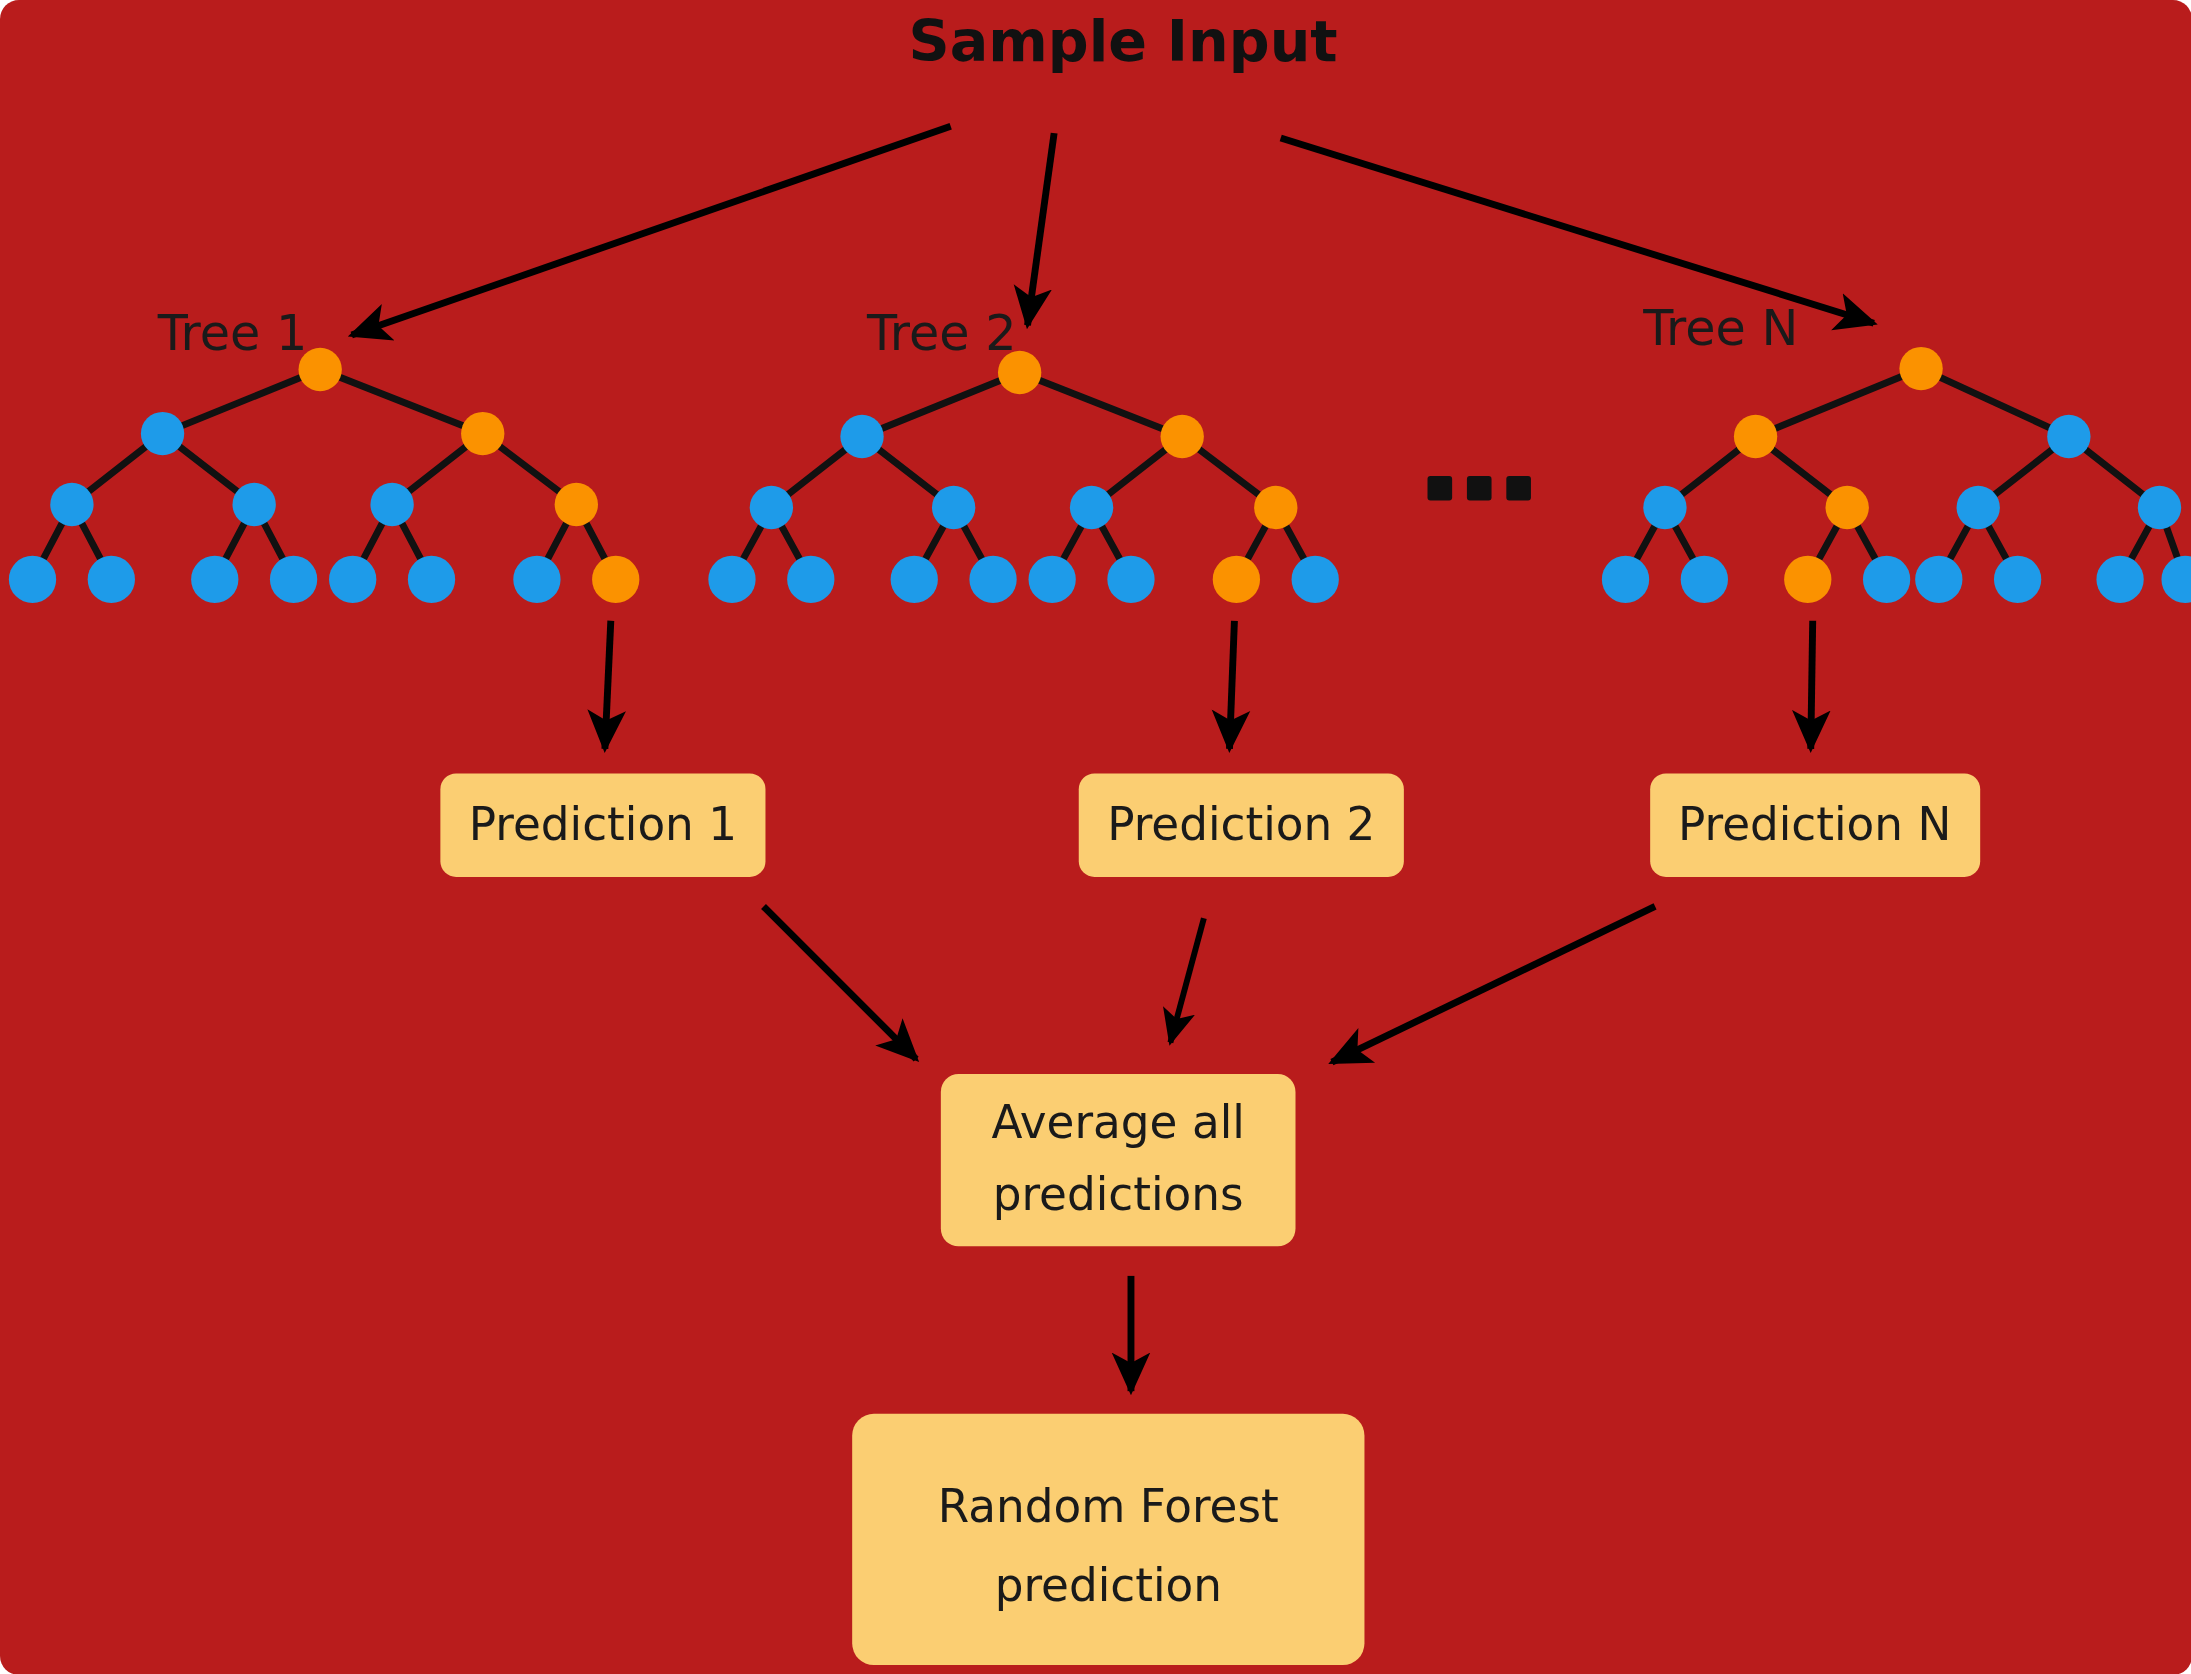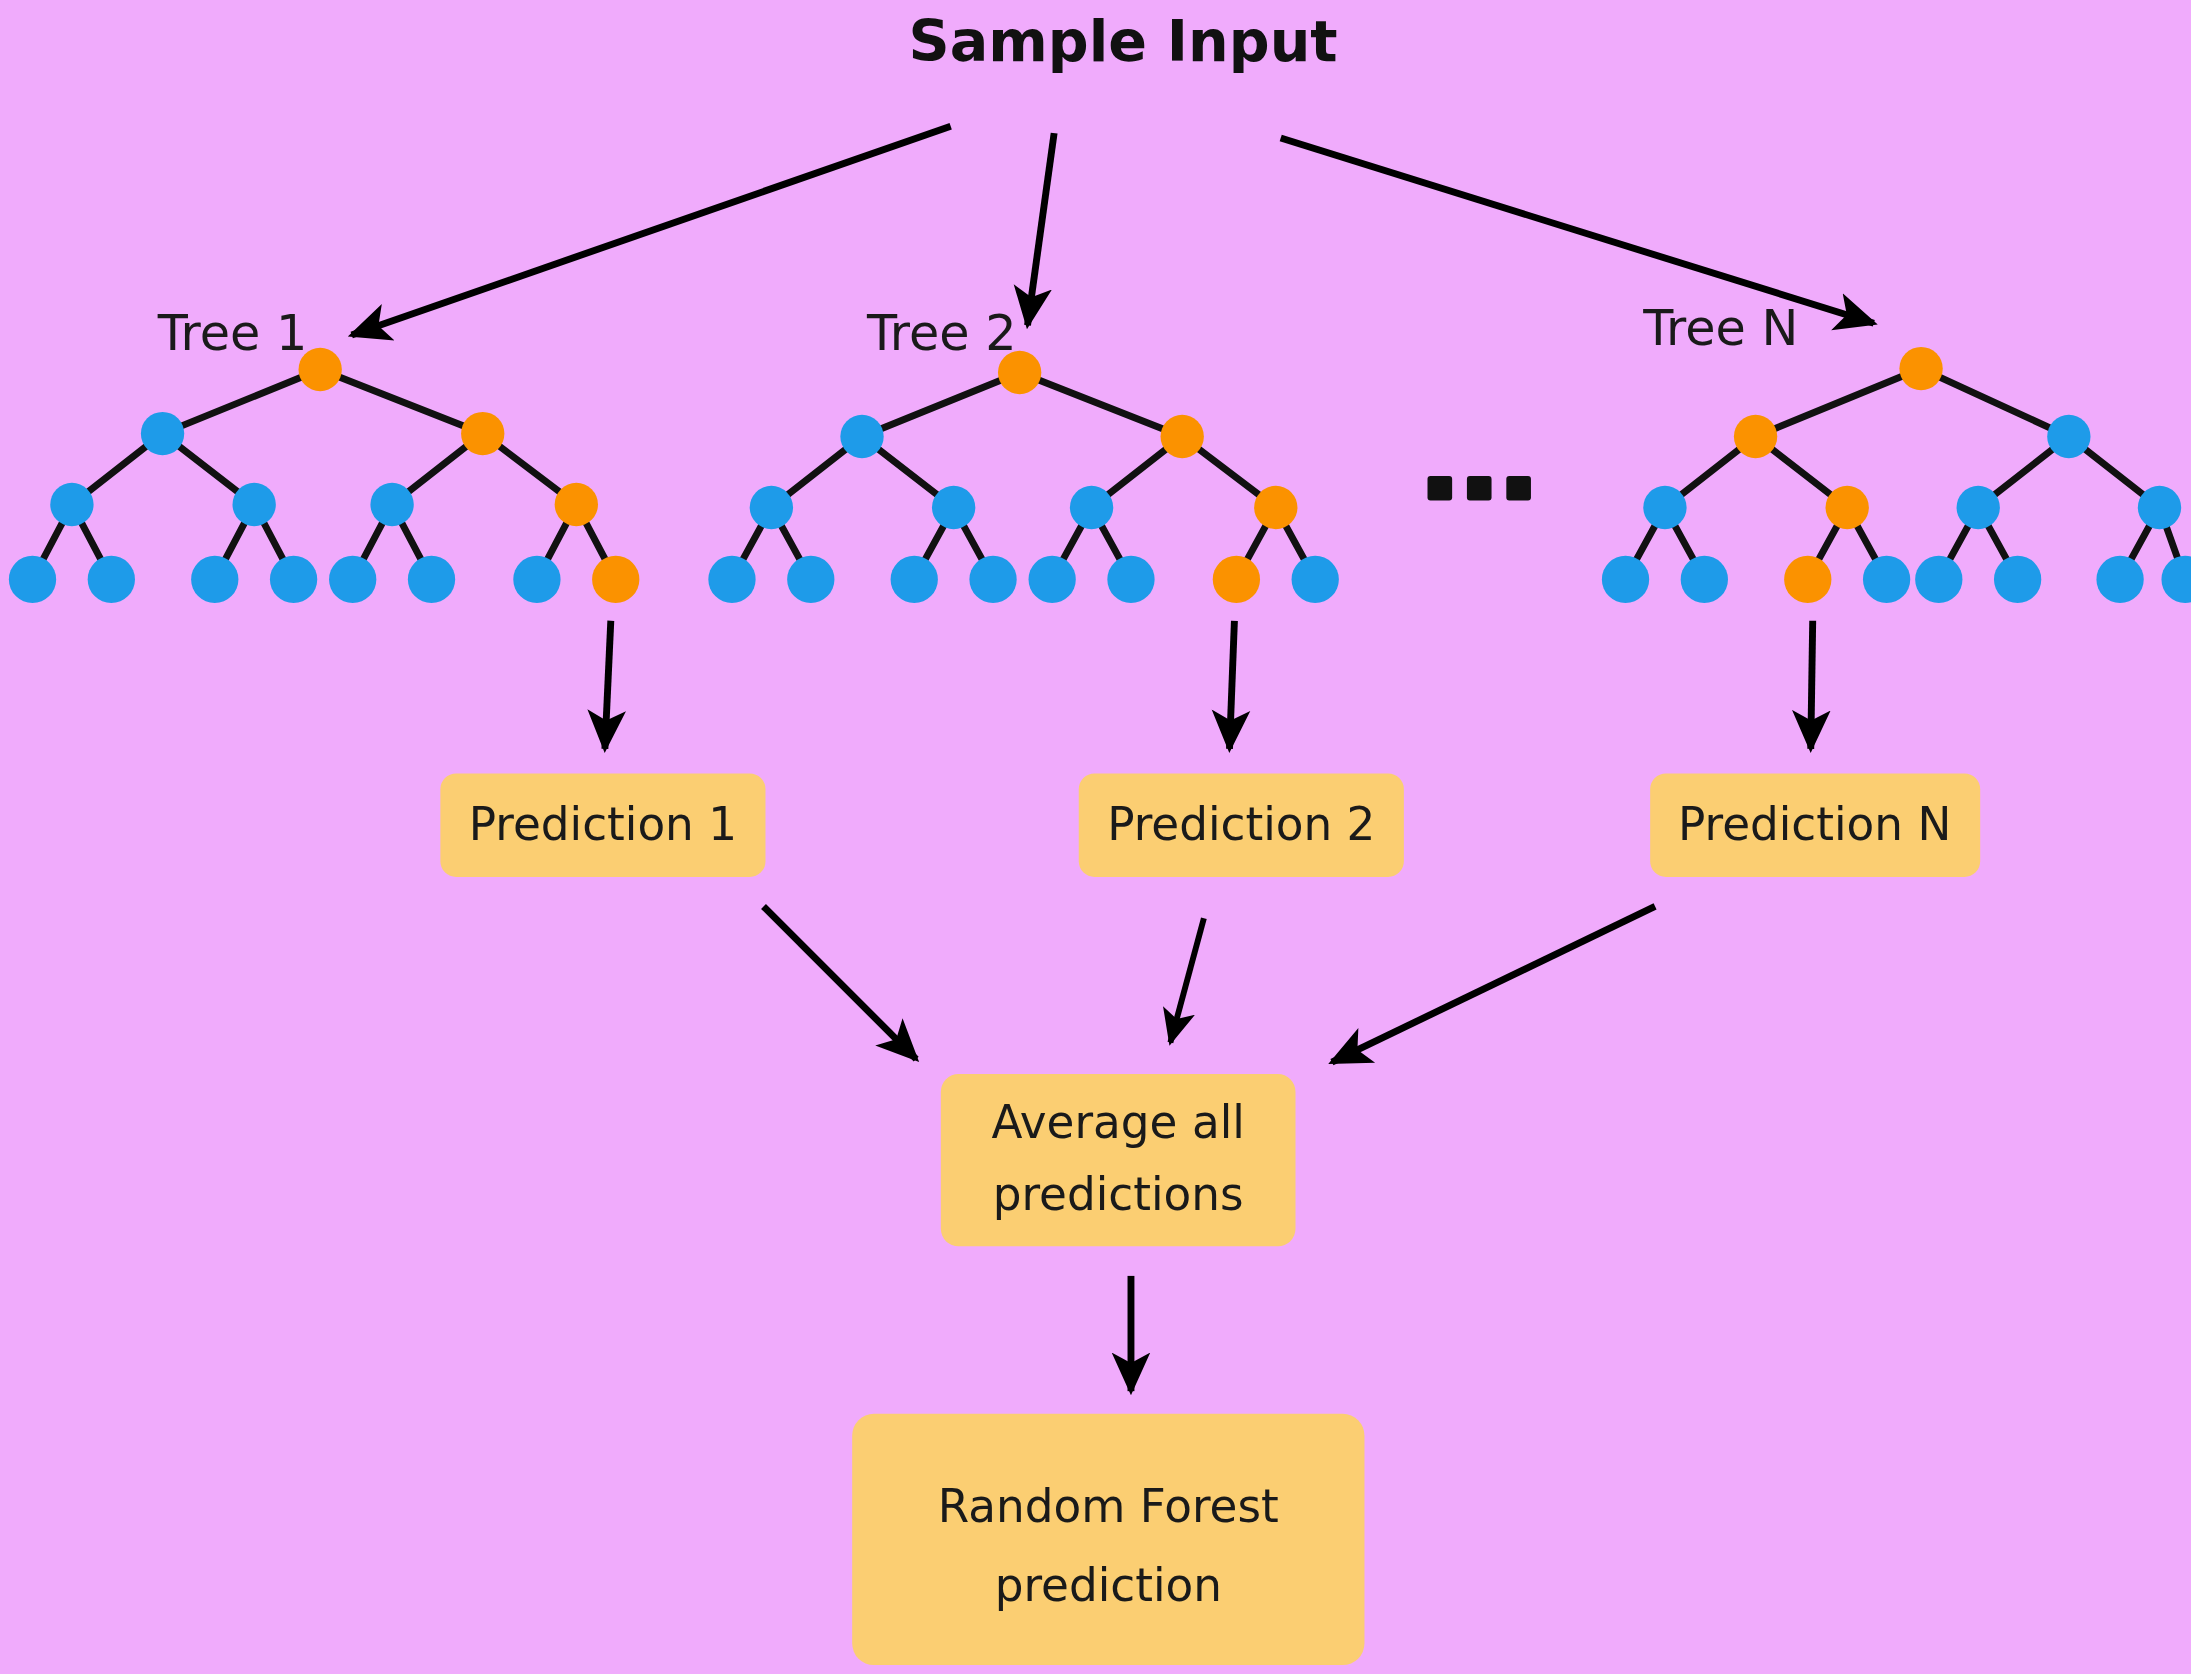--- a/index.html
+++ b/index.html
@@ -7,22 +7,23 @@
     padding: 0;
     background: #ffffff;
   }
   body {
     font-family: "DejaVu Sans", sans-serif;
   }
   #canvas {
     position: relative;
     width: 2192px;
     height: 1675px;
-    background: #f0abfc;
+    background: #b91c1c;
     overflow: hidden;
+    border-radius: 19px;
   }
   #diagram-svg {
     position: absolute;
     left: 0;
     top: 0;
     width: 2192px;
     height: 1675px;
   }
   .title-text {
     font-family: "DejaVu Sans", sans-serif;

